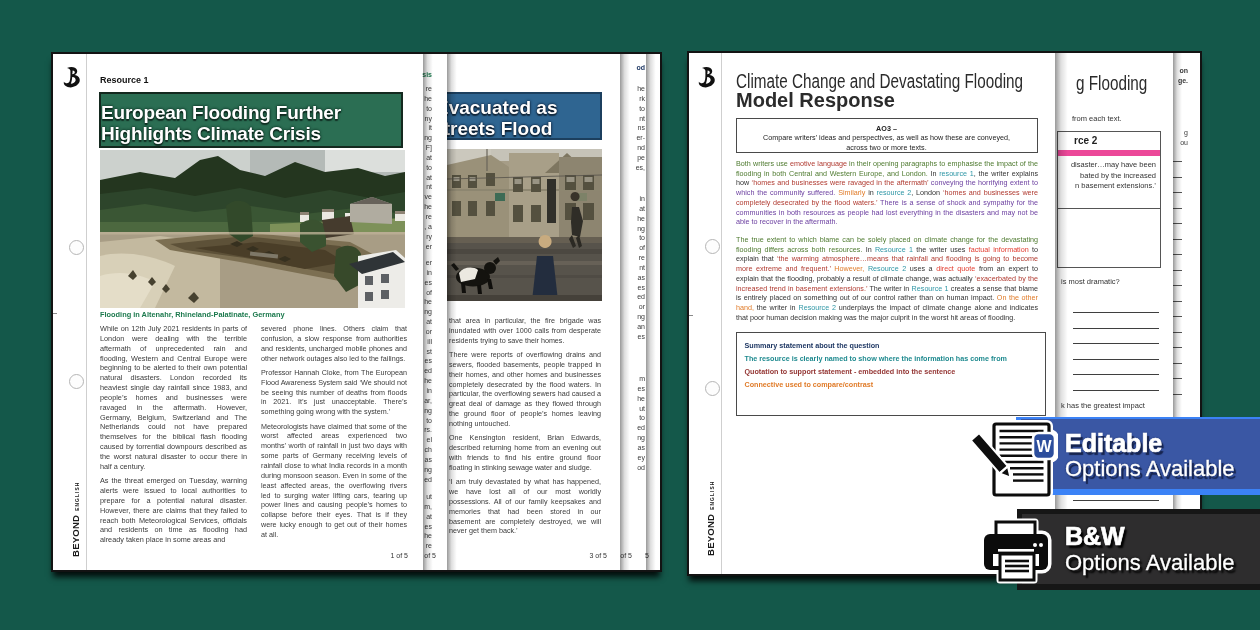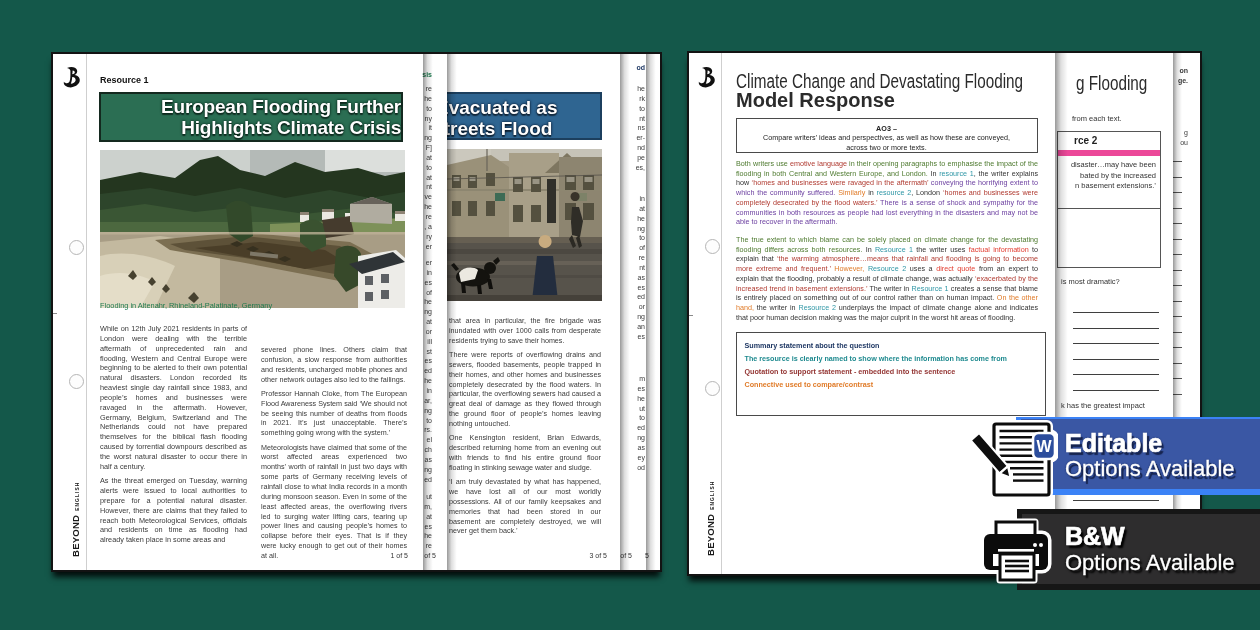--- a/index.html
+++ b/index.html
@@ -25,21 +25,21 @@
   <svg class="abs" style="left:10px;top:12px;" width="18" height="23" viewBox="0 0 18 23">
     <path d="M4 2 C8 0 13 1 14 4 C14.8 6.2 13.5 8.2 11.5 9 C15.5 9.6 17.5 12.4 16.6 15.6 C15.4 19.8 9.6 22.4 4.6 21 C1.8 20.2 0.4 18 0.8 15.8 C2.2 17.4 4.4 17.8 5.8 16.6 C7 15.4 7.4 12.6 7.4 9.8 L7.4 5 C7.4 3.6 6.4 2.6 4 2 Z M9.6 4.4 C11.2 4.6 12 5.6 11.8 6.6 C11.6 7.6 10.4 8.2 9.2 8.2 C9.5 7 9.6 5.8 9.6 4.4 Z M9.2 11 C11.6 11.2 13 12.6 12.6 14.4 C12.2 16.2 10 17.6 7.8 17.8 C8.6 15.8 9.1 13.4 9.2 11 Z" fill="#111" fill-rule="evenodd"></path>
   </svg>
   <div class="divline" style="left:33px;"></div>
   <div class="hole" style="left:16px;top:186px;"></div>
   <div class="hole" style="left:16px;top:320px;"></div>
   <div class="abs" style="left:0;top:259px;width:4px;border-top:1.5px solid #8a8a8a;"></div>
   <div class="beyond" style="left:12px;top:503px;"><b>BEYOND</b><span>ENGLISH</span></div>
 
   <div class="abs" style="left:47px;top:21px;font-size:9px;font-weight:700;color:#111;">Resource 1</div>
-  <div class="abs" style="left:46px;top:38px;width:300px;height:44px;background:#2b6e53;border:2.5px solid #14291f;color:#fff;font-size:19px;font-weight:700;text-align:right;line-height:21px;padding-top:2px;letter-spacing:-0.2px;text-shadow:0 1.5px 1px rgba(0,0,0,0.5),0 0 3px rgba(8,40,28,0.9),0 0 1.5px rgba(8,40,28,0.9);">European Flooding Further<br>Highlights Climate Crisis</div>
+  <div class="abs" style="left:46px;top:38px;width:300px;height:44px;background:#2b6e53;border:2.5px solid #14291f;color:#fff;font-size:19px;font-weight:700;text-align:left;line-height:21px;padding-top:8px;letter-spacing:-0.2px;text-shadow:0 1.5px 1px rgba(0,0,0,0.5),0 0 3px rgba(8,40,28,0.9),0 0 1.5px rgba(8,40,28,0.9);">European Flooding Further<br>Highlights Climate Crisis</div>
 
   <svg class="abs" style="left:47px;top:96px;" width="305" height="158" viewBox="0 0 305 158">
     <rect width="305" height="158" fill="#ccd1cd"></rect>
     <path d="M150 0 h155 v34 h-155 Z" fill="#b4bab7"></path>
     <path d="M225 0 h80 v22 h-80 Z" fill="#dcdfdc"></path>
     <path d="M0 30 L40 22 L75 28 L100 10 L118 6 L140 20 L165 26 L195 12 L225 22 L258 18 L285 26 L305 22 L305 60 L0 60 Z" fill="#24361f"></path>
     <path d="M0 44 L50 38 L95 46 L140 38 L185 48 L230 40 L270 48 L305 42 L305 74 L0 74 Z" fill="#2d452b"></path>
     <path d="M0 60 L45 54 L95 62 L150 56 L205 64 L255 58 L305 64 L305 80 L0 80 Z" fill="#3a5634"></path>
     <path d="M0 72 h305 v10 h-305 Z" fill="#4c683f"></path>
     <path d="M170 74 L305 68 L305 84 L170 84 Z" fill="#7d9159"></path>
@@ -87,27 +87,27 @@
     </g>
     <g fill="#46412f">
       <path d="M28 126 l5 -6 l4 6 l-4 4 Z"></path>
         <path d="M48 132 l4 -5 l4 5 l-4 4 Z"></path>
       <path d="M62 139 l4 -5 l4 5 l-4 4 Z"></path>
         <path d="M88 148 l6 -6 l5 6 l-5 5 Z"></path>
     </g>
     <path d="M0 82 h305 v2.5 h-305 Z" fill="#bdb296" opacity="0.8"></path>
   </svg>
 
-  <div class="abs" style="left:47px;top:247px;font-size:7.4px;font-weight:400;color:#1d7a4e;">Flooding in Altenahr, Rhineland-Palatinate, Germany</div>
+  <div class="abs" style="left:47px;top:256px;font-size:7.4px;font-weight:700;color:#1d7a4e;">Flooding in Altenahr, Rhineland-Palatinate, Germany</div>
 
   <div class="body7 abs" style="left:47px;top:270px;width:147px;font-size:7.3px;">
     <p>While on 12th July 2021 residents in parts of London were dealing with the terrible aftermath of unprecedented rain and flooding, Western and Central Europe were beginning to be alerted to their own potential natural disasters. London recorded its heaviest single day rainfall since 1983, and people’s homes and businesses were ravaged in the aftermath. However, Germany, Belgium, Switzerland and The Netherlands could not have prepared themselves for the biblical flash flooding caused by torrential downpours described as the worst natural disaster to occur there in half a century.</p>
     <p>As the threat emerged on Tuesday, warning alerts were issued to local authorities to prepare for a potential natural disaster. However, there are claims that they failed to reach both Meteorological Services, officials and residents on time as flooding had already taken place in some areas and</p>
   </div>
-  <div class="body7 abs" style="left:208px;top:270px;width:146px;margin-top:21px;">
+  <div class="body7 abs" style="left:208px;top:270px;width:146px;">
     <p>severed phone lines. Others claim that confusion, a slow response from authorities and residents, uncharged mobile phones and other network outages also led to the failings.</p>
     <p>Professor Hannah Cloke, from The European Flood Awareness System said ‘We should not be seeing this number of deaths from floods in 2021. It’s just unacceptable. There’s something going wrong with the system.’</p>
     <p>Meteorologists have claimed that some of the worst affected areas experienced two months’ worth of rainfall in just two days with some parts of Germany receiving levels of rainfall close to what India records in a month during monsoon season. Even in some of the least affected areas, the overflowing rivers led to surging water lifting cars, tearing up power lines and causing people’s homes to collapse before their eyes. That is if they were lucky enough to get out of their homes at all.</p>
   </div>
   <div class="pagenum" style="left:300px;top:498px;width:55px;">1 of 5</div>
 
   <div class="vshadow" style="left:370px;"></div>
   <div class="abs frag" style="left:366px;top:16px;width:13px;color:#1d7a4e;font-weight:700;">sis</div>
   <div class="abs frag" style="left:366px;top:30px;width:13px;">re<br>he<br>to<br>ny<br>it<br>ng<br>F]<br>at<br>to<br>at<br>nt<br>ve<br>he<br>re<br>, a<br>ry<br>er</div>
   <div class="abs frag" style="left:366px;top:204px;width:13px;">er<br>in<br>es<br>of<br>he<br>ng<br>at<br>or<br>ill<br>st<br>es<br>ed<br>he<br>in<br>ar,<br>ng<br>to<br>rs.<br>el<br>ch<br>as<br>ng<br>ed</div>

